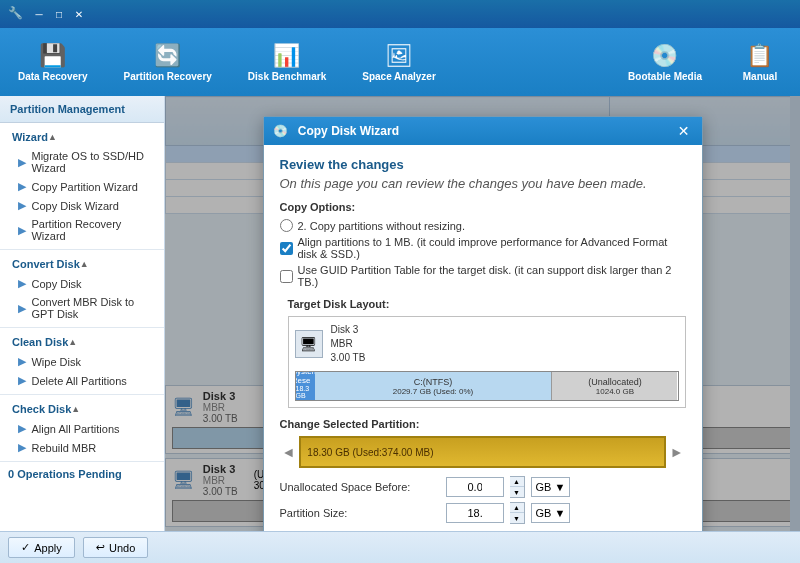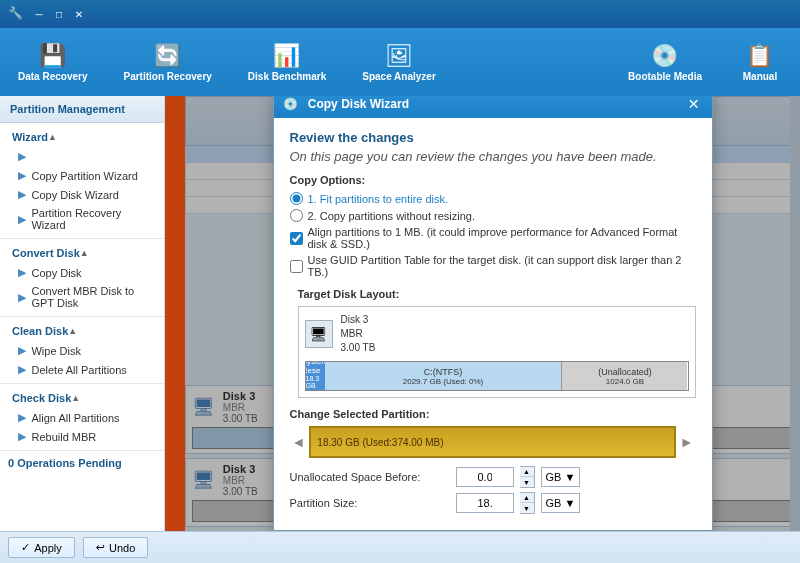--- a/index.html
+++ b/index.html
@@ -39,22 +39,21 @@
       min-width: 60px;
     }
     .toolbar-icon { font-size: 22px; margin-bottom: 2px; }
     .toolbar-label { font-size: 10px; white-space: nowrap; font-weight: bold; }
     .toolbar-right { margin-left: auto; display: flex; gap: 20px; }
 
     
     .main-layout {
       display: flex;
       height: calc(563px - 28px - 68px - 32px);
-      background: #c2410c;
-      gap: 20px;
+      background: #22c55e;
     }
 
     
     .sidebar {
       width: 165px;
       background: white;
       border-right: 1px solid #c8d8e8;
       overflow-y: auto;
       flex-shrink: 0;
     }
@@ -126,21 +125,21 @@
       font-size: 11px;
       border-radius: 2px;
     }
 
     
     .modal-overlay {
       position: absolute;
       top: 0; left: 0; right: 0; bottom: 0;
       background: rgba(0,0,0,0.3);
       display: flex;
-      align-items: flex-end;
+      align-items: flex-start;
       justify-content: center;
       padding-top: 20px;
       z-index: 100;
     }
     .modal {
       background: white;
       border: 1px solid #7a9ab0;
       box-shadow: 0 4px 16px rgba(0,0,0,0.3);
       width: 440px;
       border-radius: 2px;
@@ -398,20 +397,21 @@
   <div class="sidebar">
     <div class="sidebar-tab">Partition Management</div>
 
     <div class="sidebar-section">
       <div class="sidebar-section-header">
         <span>Wizard</span>
         <span class="chevron">▲</span>
       </div>
       <div class="sidebar-item">
         <span class="sidebar-item-icon">▶</span>
+        <span>Migrate OS to SSD/HD Wizard</span>
       </div>
       <div class="sidebar-item">
         <span class="sidebar-item-icon">▶</span>
         <span>Copy Partition Wizard</span>
       </div>
       <div class="sidebar-item">
         <span class="sidebar-item-icon">▶</span>
         <span>Copy Disk Wizard</span>
       </div>
       <div class="sidebar-item">
@@ -549,24 +549,20 @@
           <button class="modal-close">✕</button>
         </div>
 
         <div class="modal-body">
           <div class="modal-heading">Review the changes</div>
           <div class="modal-subtext">On this page you can review the changes you have been made.</div>
 
           <div>
             <div class="section-label">Copy Options:</div>
             <div class="option-row">
-              <input type="radio" name="copy-option" checked="" style="">
-              <span class="option-text selected">1. Fit partitions to entire disk.</span>
-            </div>
-            <div class="option-row">
               <input type="radio" name="copy-option" style="">
               <span class="option-text">2. Copy partitions without resizing.</span>
             </div>
             <div class="option-row">
               <input type="checkbox" checked="" style="">
               <span class="option-text">Align partitions to 1 MB. (it could improve performance for Advanced Format disk &amp; SSD.)</span>
             </div>
             <div class="option-row">
               <input type="checkbox" style="">
               <span class="option-text">Use GUID Partition Table for the target disk. (it can support disk larger than 2 TB.)</span>

